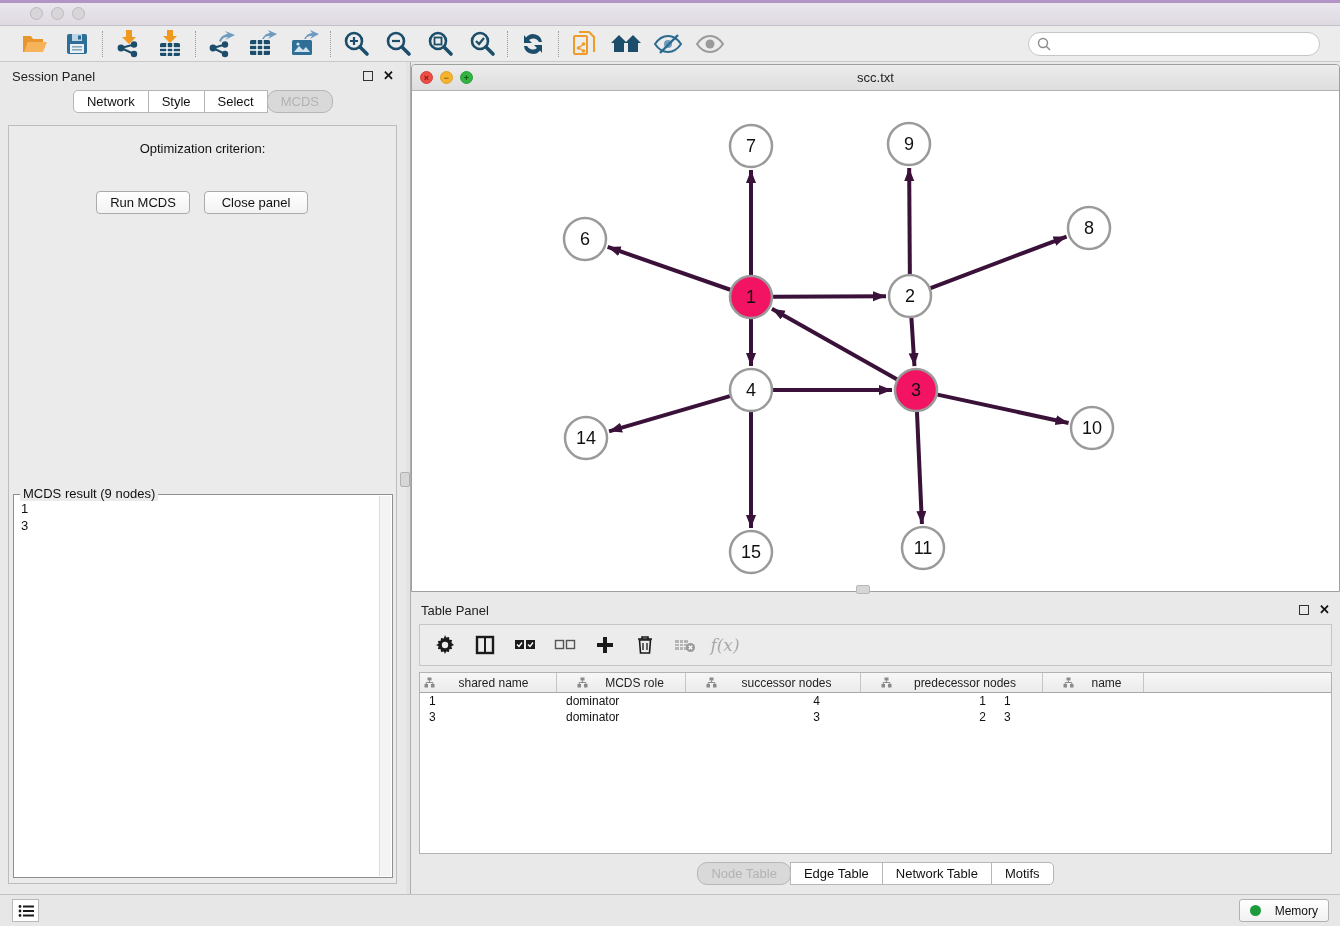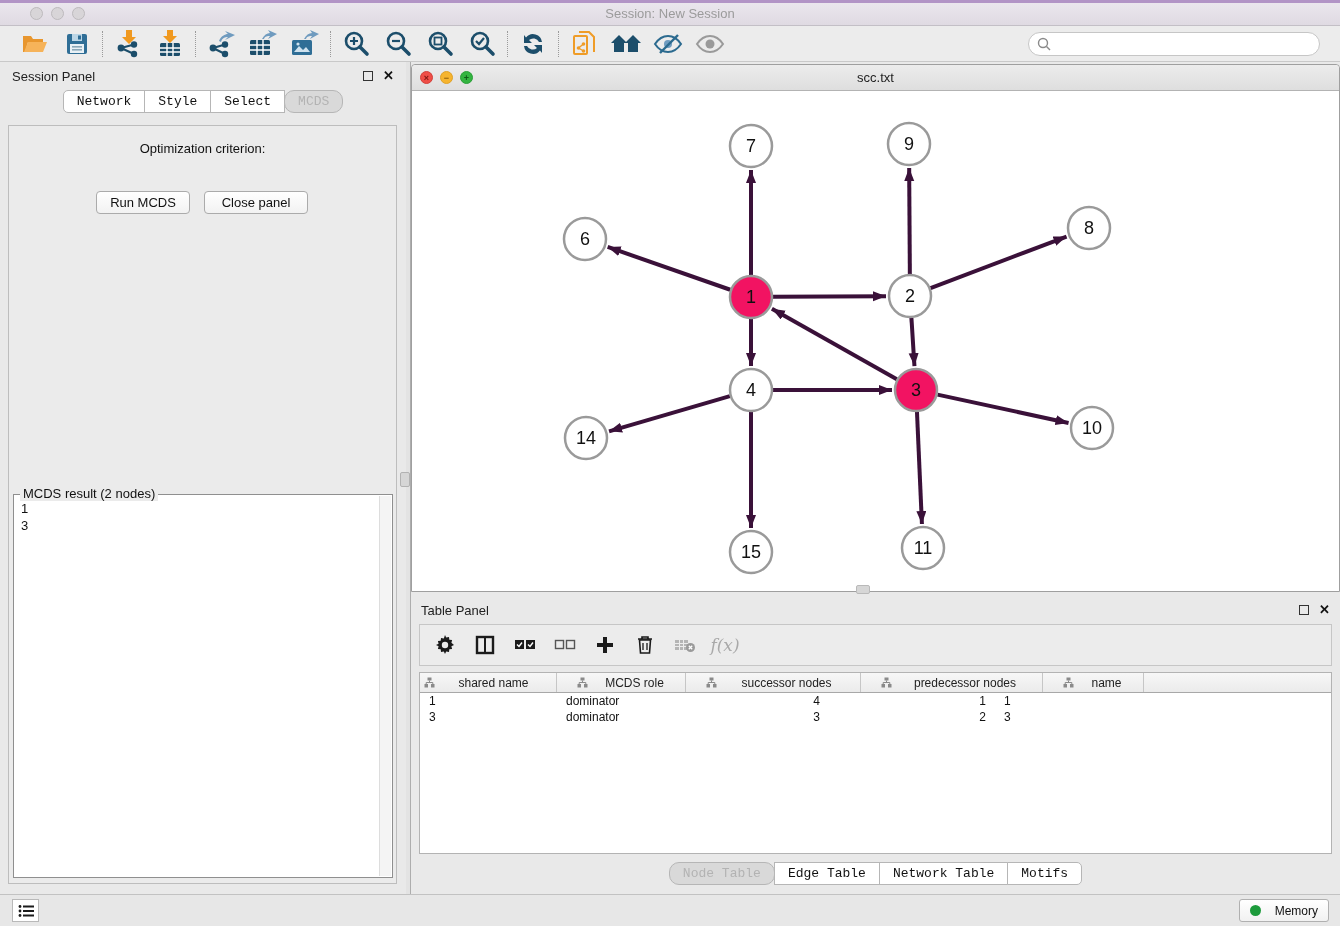--- a/index.html
+++ b/index.html
@@ -28,21 +28,21 @@
     background:#fff; display:flex; align-items:center; padding:0 8px; margin-right:10px; }
   #search-box input { border:none; outline:none; flex:1; font-size:12px; margin-left:5px;
     font-family:"Liberation Sans",sans-serif; background:transparent; }
 
   
   #control-panel { position:absolute; left:0; top:62px; width:406px; height:832px; background:#e9e9e9; }
   .panel-header { height:28px; display:flex; align-items:center; padding:0 12px; }
   .panel-title { font-size:13px; color:#222; flex:1; }
   .float-icon { width:10px; height:10px; border:1.6px solid #333; margin-right:10px; cursor:pointer; }
   .close-icon { font-size:13px; font-weight:bold; color:#111; cursor:pointer; line-height:10px; }
-  .tabbar { display:flex; justify-content:center;font-family:Liberation Mono, monospace; }
+  .tabbar { display:flex; justify-content:center; }
   .tab { background:#fff; border:1px solid #b6b6b6; padding:3px 13px; font-size:13px;
     color:#111; margin-left:-1px; cursor:pointer; white-space:nowrap; }
   .tab:first-child { border-radius:5px 0 0 5px; margin-left:0; }
   .tab:last-child { border-radius:0 5px 5px 0; }
   .tab.selected { background:#d9d9d9; color:#b3b3b3;border-radius:10px; }
   #cp-content { position:absolute; left:8px; top:63px; width:389px; height:759px;
     border:1px solid #bdbdbd; background:#ebebeb; }
   #opt-label { margin-top:15px; text-align:center; font-size:13px; color:#111; }
   #opt-select { position:absolute; left:37px; top:42px; width:310px; height:23px; background:#fff;
     border:1px solid #a9a9a9; border-radius:4px; display:flex; align-items:center;
@@ -114,21 +114,20 @@
 </head>
 <body>
 
 <div id="titlebar">
   <div class="topstrip"></div>
   <div class="tlights">
     <div class="tlight inactive"></div>
     <div class="tlight inactive"></div>
     <div class="tlight inactive"></div>
   </div>
-  <div id="window-title">Session: New Session</div>
 </div>
 
 <div id="toolbar">
   <div class="tgroup">
     <div class="ticon">
       <svg width="28" height="24" viewBox="0 0 28 24">
           <path d="M2 4h8l2 3h10v3H7L4 20H2z" fill="#e8962e"></path>
           <path d="M7 10h19l-4 10H3z" fill="#f6b35a"></path>
         </svg>
     </div>
@@ -281,21 +280,21 @@
       <div class="tab">Network</div>
       <div class="tab">Style</div>
       <div class="tab">Select</div>
       <div class="tab selected">MCDS</div>
     </div>
   <div id="cp-content">
     <div id="opt-label">Optimization criterion:</div>
     <button class="btn" id="run-btn">Run MCDS</button>
     <button class="btn" id="closepanel-btn">Close panel</button>
     <div id="result-box">
-      <div id="result-legend">MCDS result (2 nodes)</div>
+      <div id="result-legend">MCDS result (9 nodes)</div>
       <div id="result-lines">
           <div>1</div>
           <div>3</div>
         </div>
       <div id="result-scroll"></div>
     </div>
   </div>
 </div>
 
 <div id="v-splitter"></div>

